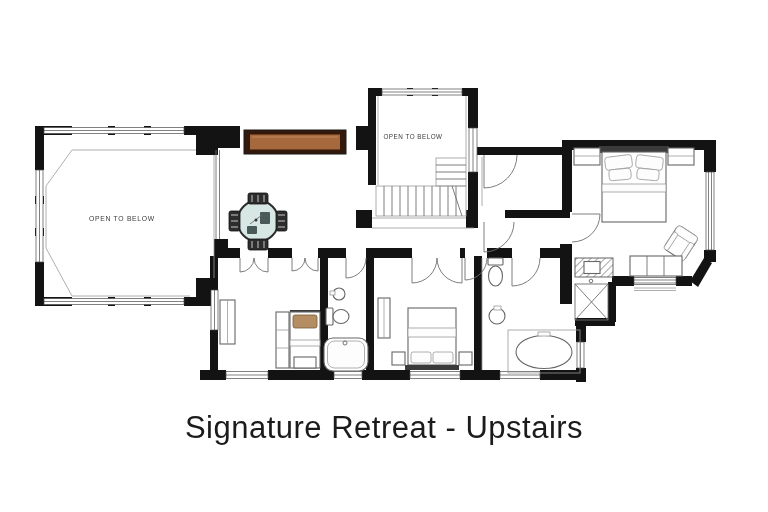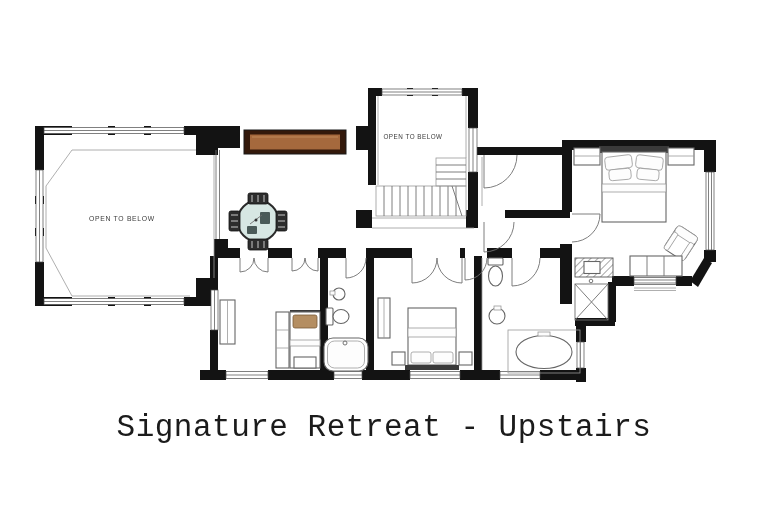--- a/index.html
+++ b/index.html
@@ -1,20 +1,20 @@
 <!DOCTYPE html>
 <html><head>
 <meta charset="utf-8">
 <style>
   html,body{margin:0;padding:0;background:#fff;}
   .page{position:relative;width:768px;height:512px;background:#ffffff;overflow:hidden;
         font-family:"Liberation Sans",sans-serif;}
   .plan{position:absolute;left:0;top:0;}
   .title{position:absolute;left:0;top:410px;width:768px;text-align:center;
-         font-family:Liberation Mono, monospace;font-size:31px;color:#1b1b1b;
+         font-family:Liberation Sans, sans-serif;font-size:31px;color:#1b1b1b;
          letter-spacing:0.5px;}
   
   .wall{fill:#131313;stroke:none;}
   .win{fill:#ffffff;stroke:#4a4a4a;stroke-width:0.7;}
   .wl{stroke:#4a4a4a;stroke-width:0.7;fill:none;}
   .thin{stroke:#9a9a9a;stroke-width:0.8;fill:none;}
   .thin2{stroke:#6f6f6f;stroke-width:0.9;fill:none;}
   .furn{fill:#ffffff;stroke:#666;stroke-width:1.1;}
   .furnlt{fill:#fdfdfd;stroke:#999;stroke-width:0.8;}
   .dark{fill:#3a3a3a;stroke:none;}

